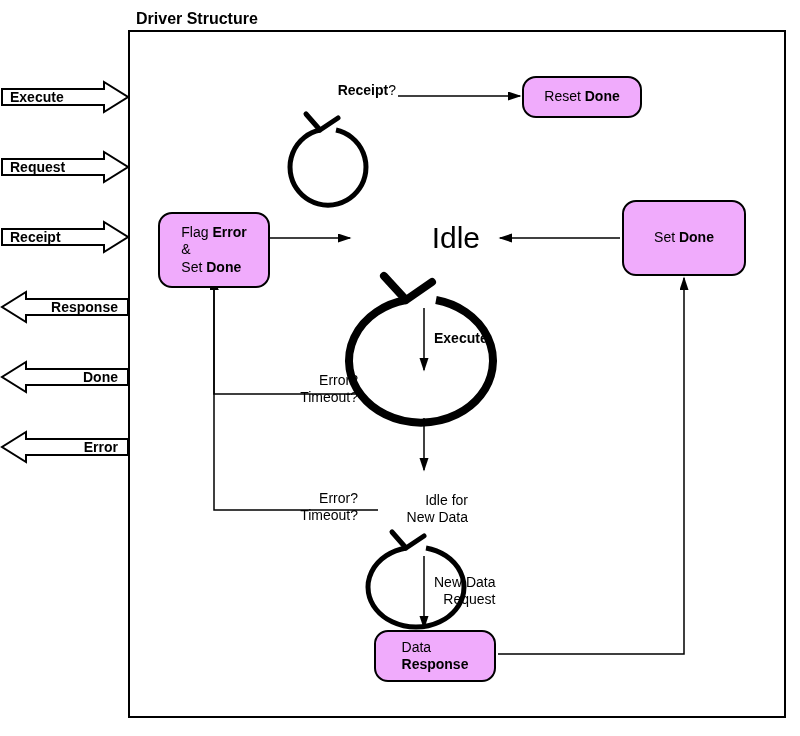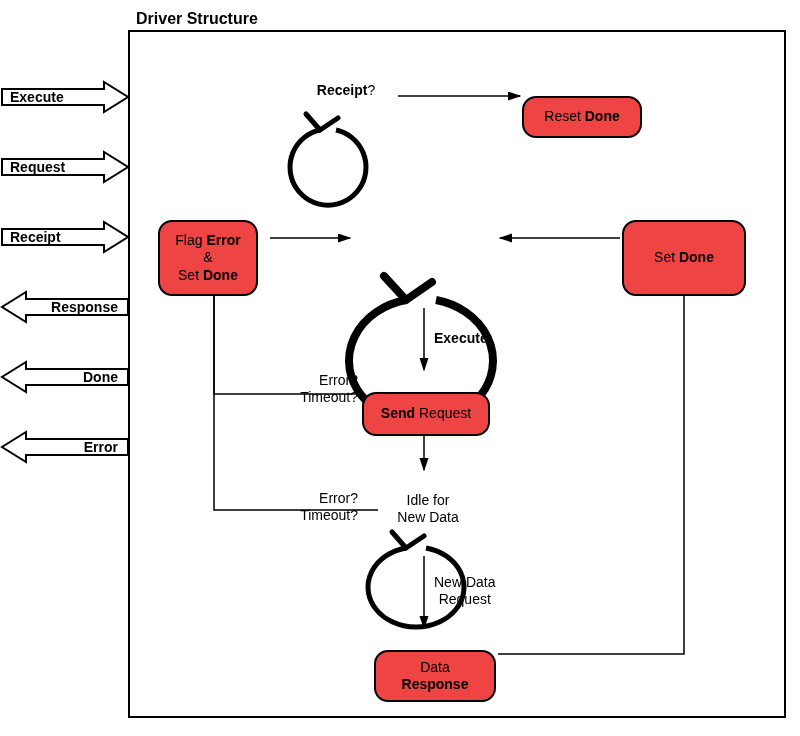--- a/index.html
+++ b/index.html
@@ -47,44 +47,42 @@
     transform: translateY(-50%);
     font-size: 14px;
     font-weight: bold;
     white-space: nowrap;
   }
   
   .node {
     position: absolute;
     border: 2px solid #000;
     border-radius: 14px;
-    background: #ef4444;
+    background: #f0abfc;
     display: flex;
     align-items: center;
     justify-content: center;
-    text-align: center;
     font-size: 14px;
     line-height: 1.25;
     padding: 4px;
     box-sizing: border-box;
-    margin-top: 20px;
   }
   .bold { font-weight: bold; }
   
   svg.overlay {
     position: absolute;
     left: 0; top: 0;
     width: 800px; height: 736px;
     pointer-events: none;
   }
   
   .txt {
     position: absolute;
     font-size: 14px;
-    text-align: center;
+    text-align: right;
     line-height: 1.2;
   }
 </style>
 </head>
 <body>
 
 <div class="stage">
   <div class="driver-box"></div>
   <div class="driver-title">Driver Structure</div>
 
@@ -172,38 +170,38 @@
   </svg>
 
   <div class="txt" style="left:296px; top:82px; width:100px;">
     <span class="bold">Receipt</span><span>?</span>
   </div>
 
   <div class="node" style="left:522px; top:76px; width:120px; height:42px;">
     <span><span>Reset </span><span class="bold">Done</span></span>
   </div>
 
-  <div class="node" style="left:158px; top:200px; width:100px; height:76px;">
+  <div class="node" style="left:158px; top:212px; width:112px; height:76px;">
     <span>
       <span>Flag </span><span class="bold">Error</span><br>
       <span>&amp;</span><br>
       <span>Set </span><span class="bold">Done</span>
     </span>
   </div>
 
+  <div class="txt" style="left:370px; top:220px; width:110px; font-size:30px;">
+    <span>Idle</span>
+  </div>
 
   <div class="node" style="left:622px; top:200px; width:124px; height:76px;">
     <span><span>Set </span><span class="bold">Done</span></span>
   </div>
 
   <div class="txt bold" style="left:434px; top:330px;">Execute</div>
 
-  <div class="node" style="left:362px; top:372px; width:128px; height:44px;">
-    <span><span class="bold">Send</span><span> Request</span></span>
-  </div>
 
   <div class="txt" style="left:270px; top:372px; text-align:right; width:88px;">
     <span>Error?</span><br><span>Timeout?</span>
   </div>
 
   <div class="txt" style="left:388px; top:492px; width:80px;">
     <span>Idle for</span><br><span>New Data</span>
   </div>
 
   <div class="txt" style="left:270px; top:490px; text-align:right; width:88px;">

